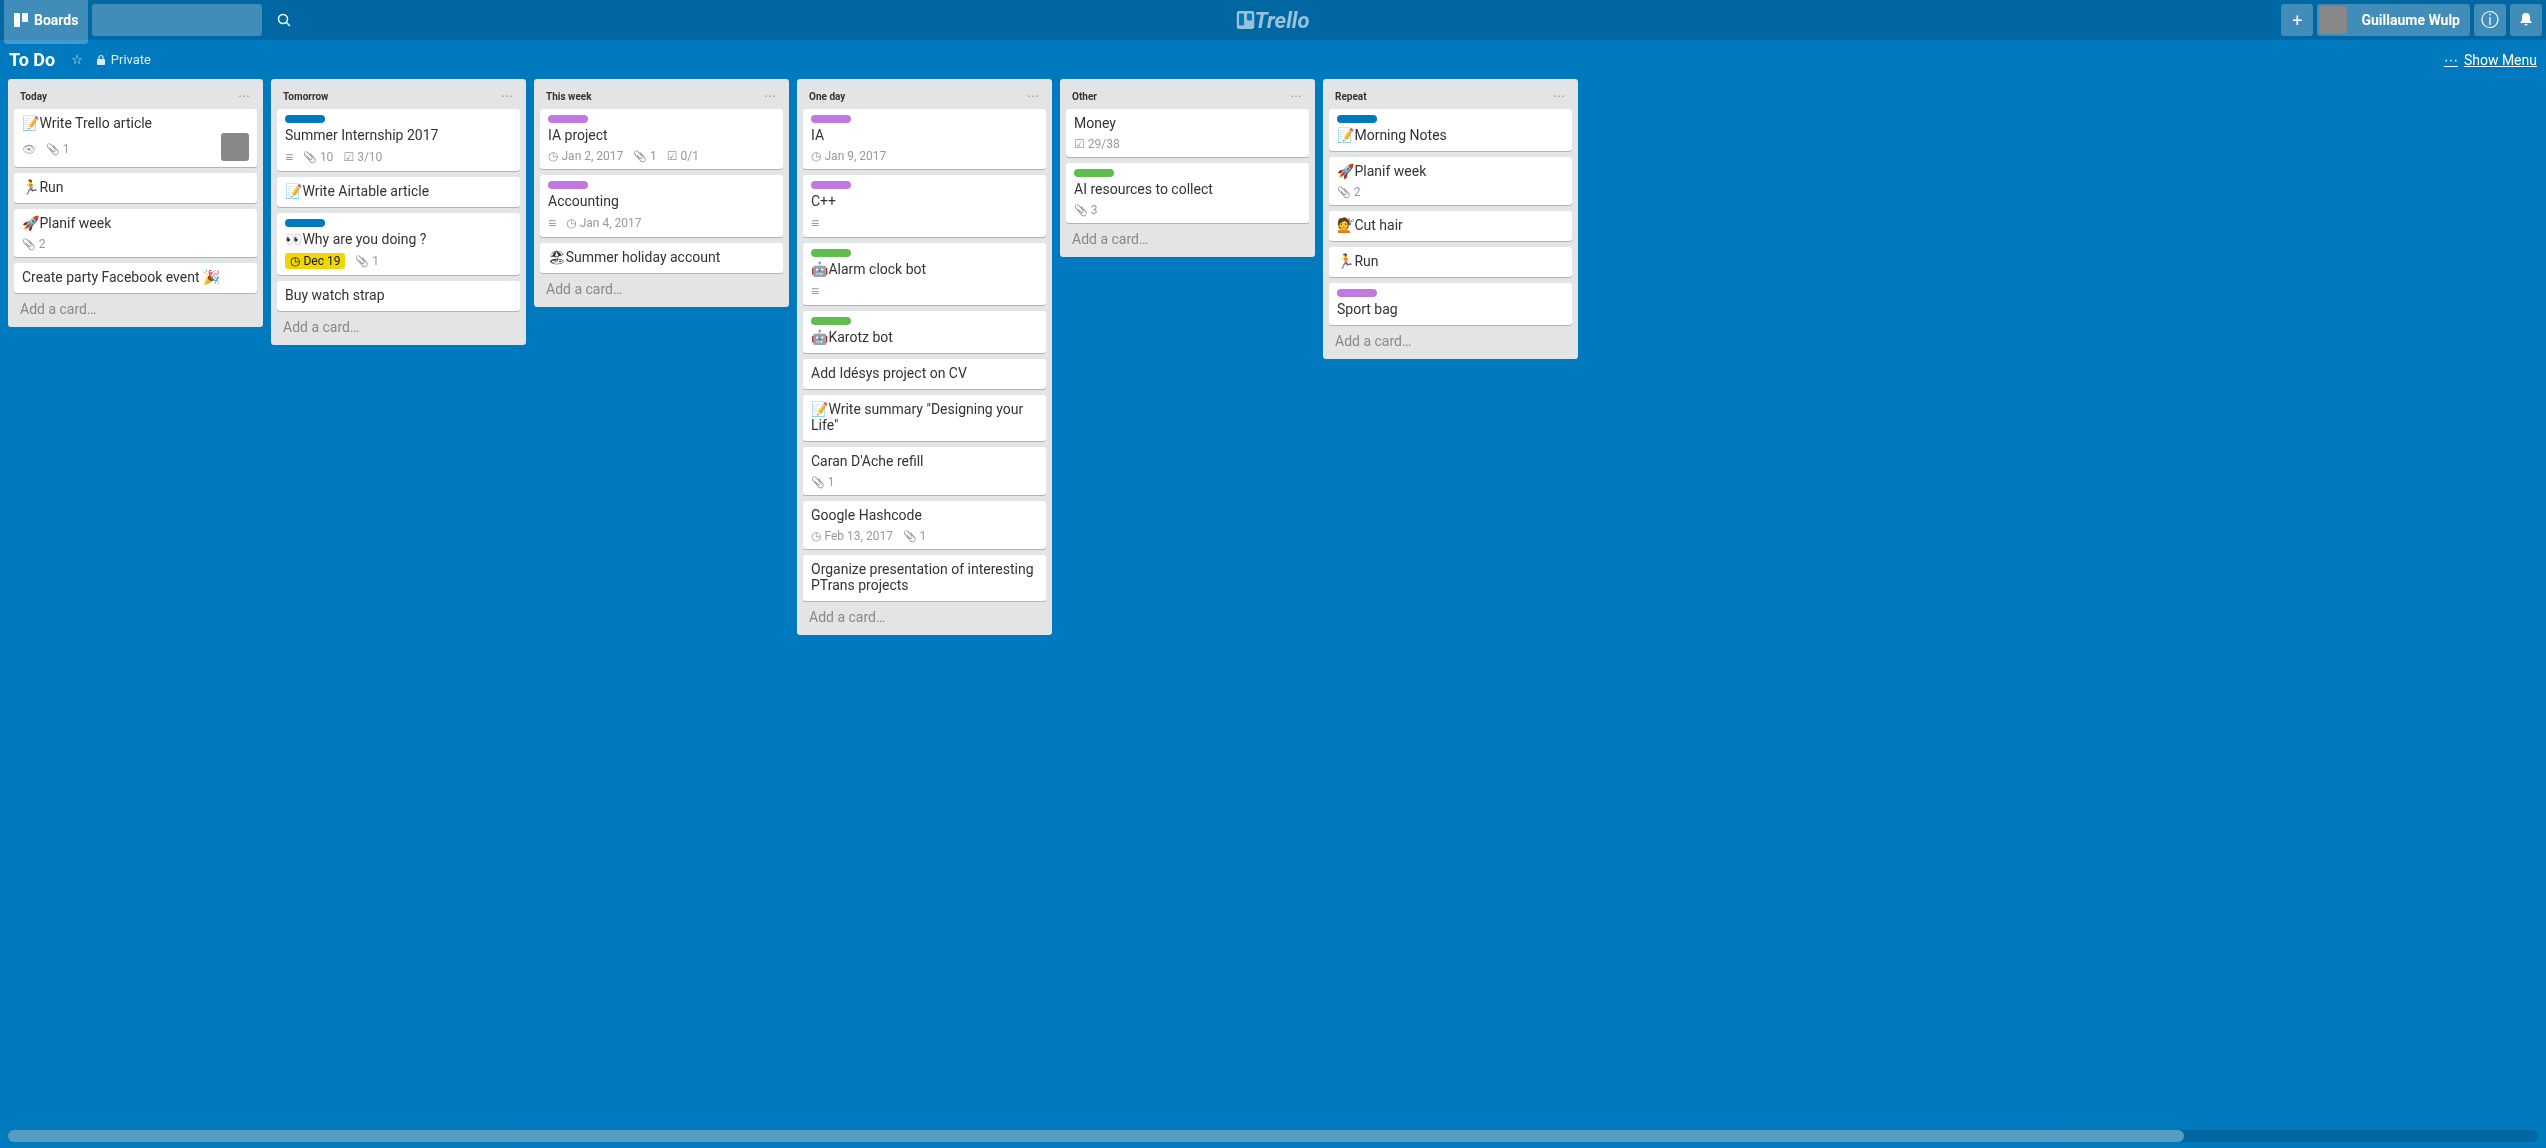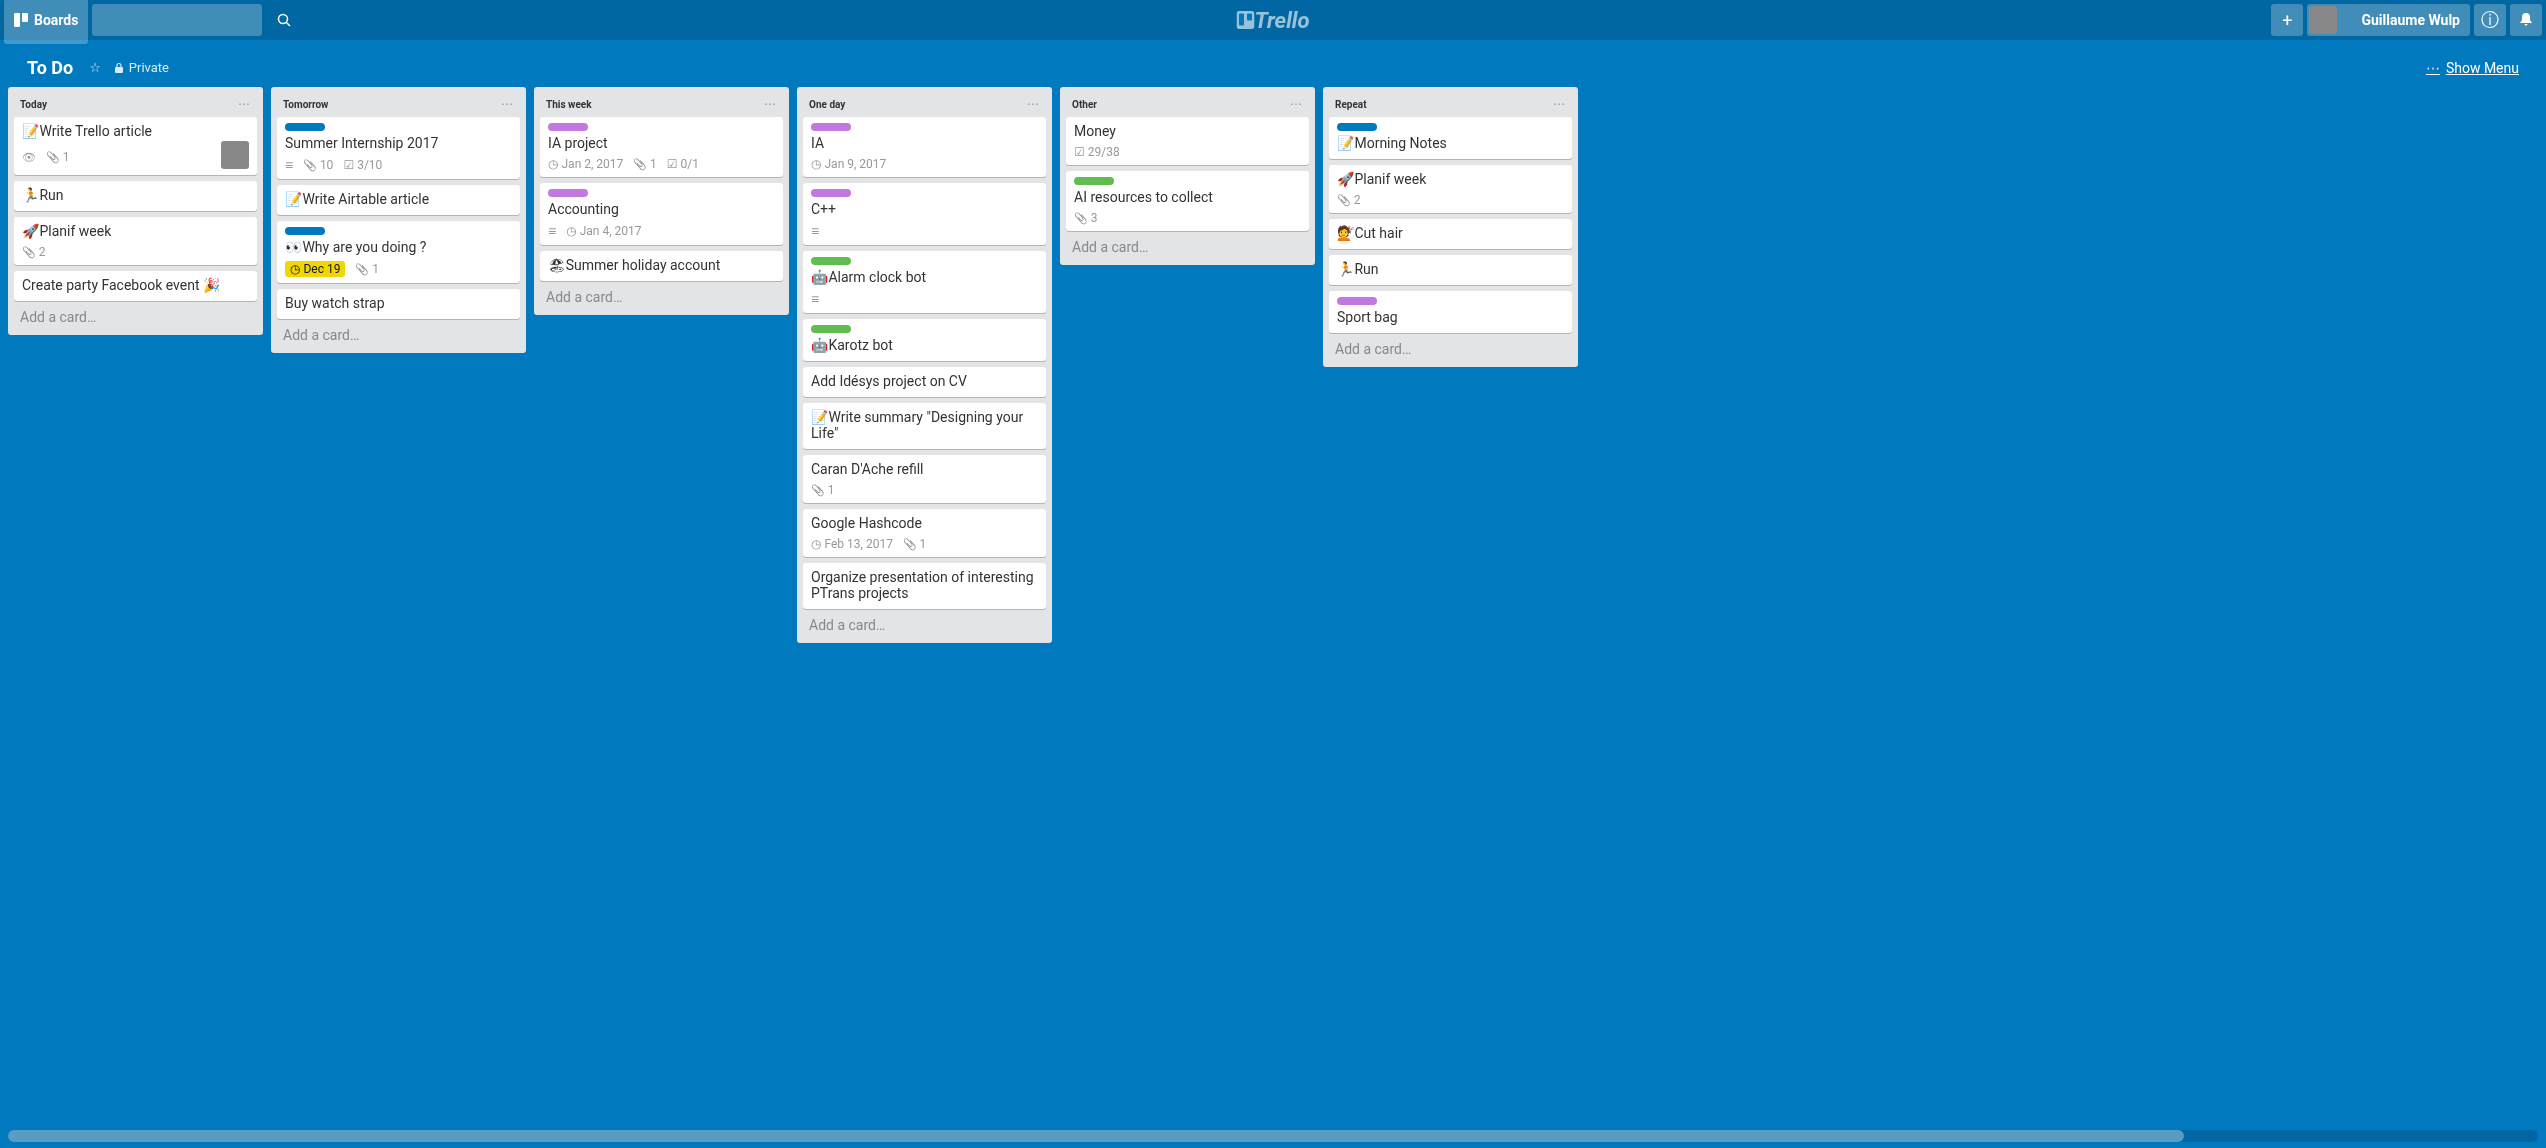--- a/index.html
+++ b/index.html
@@ -8,25 +8,25 @@
 
 .header { background: rgba(0,0,0,0.15); height: 40px; display: flex; align-items: center; padding: 0 4px; position: relative; }
 .header-left { display: flex; align-items: center; gap: 4px; }
 .boards-btn { background: rgba(255,255,255,0.25); color: #fff; border: none; border-radius: 3px; height: 48px; padding: 0 10px; display: flex; align-items: center; gap: 6px; font-weight: 700; font-size: 14px; cursor: pointer; }
 .search-box { background: rgba(255,255,255,0.25); border-radius: 3px; height: 32px; width: 170px; display: flex; align-items: center; padding: 0 8px; }
 .search-box input { background: transparent; border: none; flex: 1; color: #fff; outline: none; }
 .search-icon { color: #fff; font-size: 14px; }
 .logo { position: absolute; left: 50%; transform: translateX(-50%); color: rgba(255,255,255,0.6); font-family: cursive; font-size: 22px; font-weight: 700; display: flex; align-items: center; gap: 0; }
 .header-right { margin-left: auto; display: flex; align-items: center; gap: 4px; }
 .icon-btn { background: rgba(255,255,255,0.25); color: #fff; border: none; border-radius: 3px; height: 32px; width: 32px; display: flex; align-items: center; justify-content: center; cursor: pointer; font-size: 18px; }
-.user-btn { background: rgba(255,255,255,0.25); color: #fff; border: none; border-radius: 3px; height: 32px; padding: 0 10px 0 2px; display: flex; align-items: center; gap: 24px; font-weight: 700; font-size: 14px; cursor: pointer; }
+.user-btn { background: rgba(255,255,255,0.25); color: #fff; border: none; border-radius: 3px; height: 32px; padding: 0 10px 0 2px; display: flex; align-items: center; gap: 14px; font-weight: 700; font-size: 14px; cursor: pointer; }
 .avatar { width: 28px; height: 28px; background: #888; border-radius: 3px; }
 
 
-.board-bar { display: flex; align-items: center; padding: 8px 27px; color: #fff; margin-top: 8px; }
+.board-bar { display: flex; align-items: center; padding: 8px 9px; color: #fff; }
 .board-name { font-size: 18px; font-weight: 700; margin-right: 10px; }
 .board-bar-btn { color: rgba(255,255,255,0.85); background: none; border: none; padding: 4px 6px; font-size: 13px; cursor: pointer; display: flex; align-items: center; gap: 4px; }
 .show-menu { margin-left: auto; text-decoration: underline; font-size: 14px; }
 .ellipsis-h { color: rgba(255,255,255,0.85); margin-right: 6px; font-size: 14px; }
 
 
 .board { display: flex; gap: 8px; padding: 0 8px 20px 8px; align-items: flex-start; overflow-x: auto; }
 .list { background: #E2E4E6; border-radius: 3px; width: 255px; flex-shrink: 0; padding: 6px; display: flex; flex-direction: column; }
 .list-header { display: flex; align-items: center; justify-content: space-between; padding: 4px 6px 6px 6px; }
 .list-title { font-weight: 700; font-size: 10px; color: #333; }

